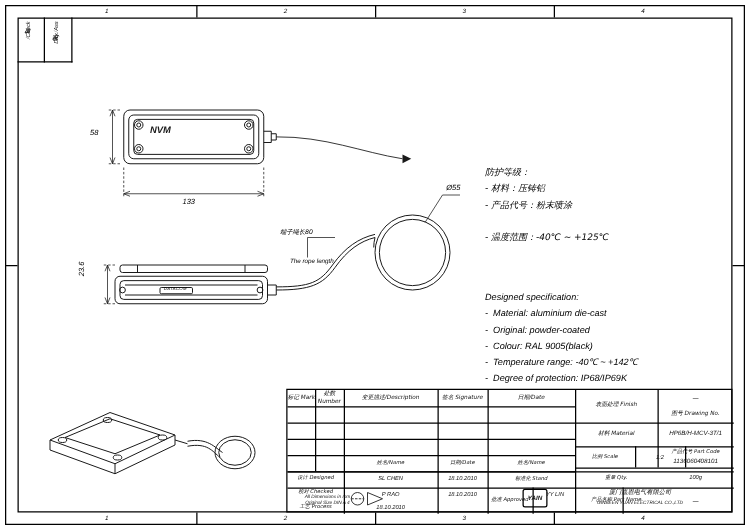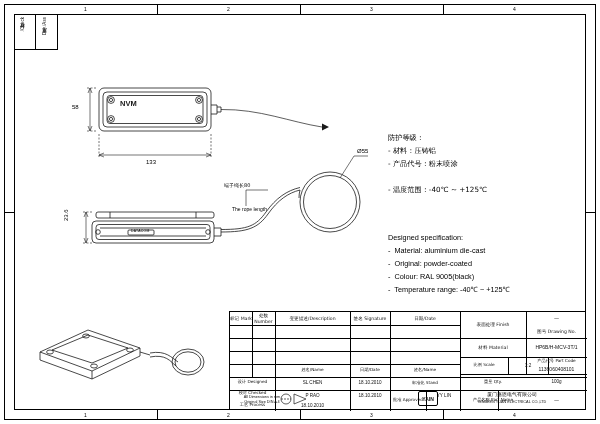--- a/index.html
+++ b/index.html
@@ -1,21 +1,21 @@
 <!DOCTYPE html>
 <html><head>
 <meta charset="utf-8">
 <style>
   html,body{margin:0;padding:0;}
   body{
     width:600px;height:424px;background:#ffffff;
     font-family:"Liberation Sans", sans-serif;
     color:#111;overflow:hidden;
   }
-  .sheet{position:relative;width:508px;height:424px;}
+  .sheet{position:relative;width:508px;height:424px;font-style:italic;}
 
   
   .outer-border{
     position:absolute;left:4px;top:4px;width:592px;height:416px;
     border:1px solid #000;box-sizing:border-box;
   }
   .inner-border{
     position:absolute;left:14px;top:14px;width:572px;height:396px;
     border:1px solid #000;box-sizing:border-box;
   }
@@ -216,21 +216,22 @@
 
   <div class="spec cn" style="left:388px;top:131px;">防护等级：</div>
   <div class="spec cn" style="left:388px;top:144px;">- 材料：压铸铝</div>
   <div class="spec cn" style="left:388px;top:157px;">- 产品代号：粉末喷涂</div>
   <div class="spec cn" style="left:388px;top:183px;">- 温度范围：-40℃ ~ +125℃</div>
 
   <div class="spec" style="left:388px;top:231px;">Designed specification:</div>
   <div class="spec" style="left:388px;top:244px;">-  Material: aluminium die-cast</div>
   <div class="spec" style="left:388px;top:257px;">-  Original: powder-coated</div>
   <div class="spec" style="left:388px;top:270px;">-  Colour: RAL 9005(black)</div>
-  <div class="spec" style="left:388px;top:283px;">-  Temperature range: -40℃ ~ +125℃</div>
+  <div class="spec" style="left:388px;top:283px;">-  Temperature range: -40℃ ~ +142℃</div>
+  <div class="spec" style="left:388px;top:296px;">-  Degree of protection: IP68/IP69K</div>
 
   <div class="tb">
 
     <div class="h" style="left:0;top:13px;width:230px;"></div>
     <div class="h" style="left:0;top:26px;width:230px;"></div>
     <div class="h" style="left:0;top:39px;width:230px;"></div>
     <div class="h" style="left:0;top:52px;width:230px;"></div>
     <div class="h" style="left:0;top:65px;width:230px;"></div>
     <div class="h" style="left:0;top:78px;width:230px;"></div>
     <div class="h" style="left:230px;top:26px;width:127px;"></div>

